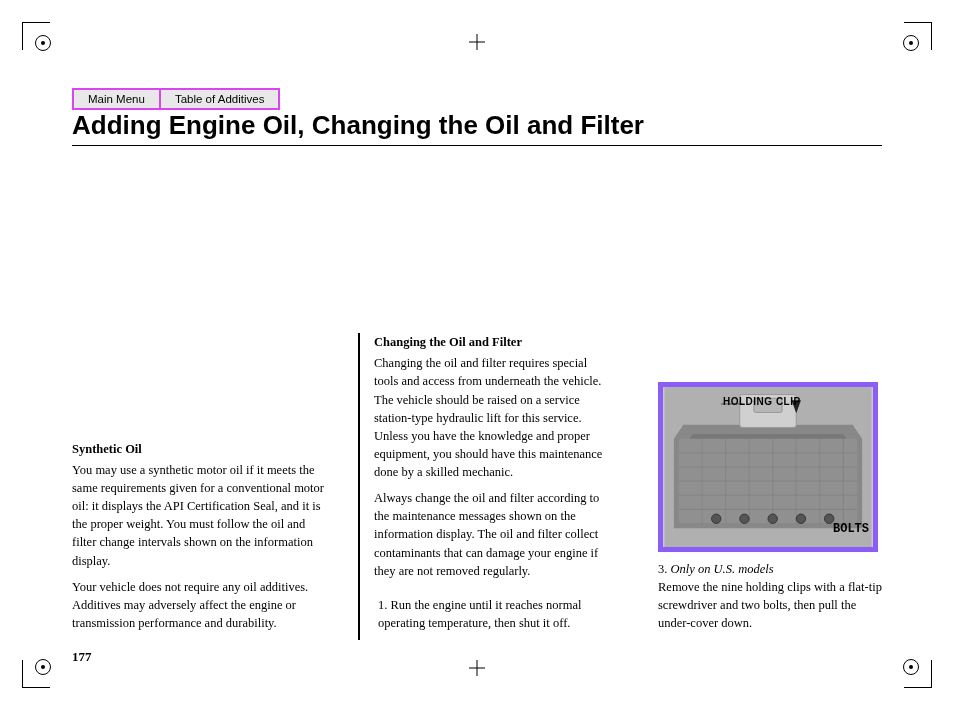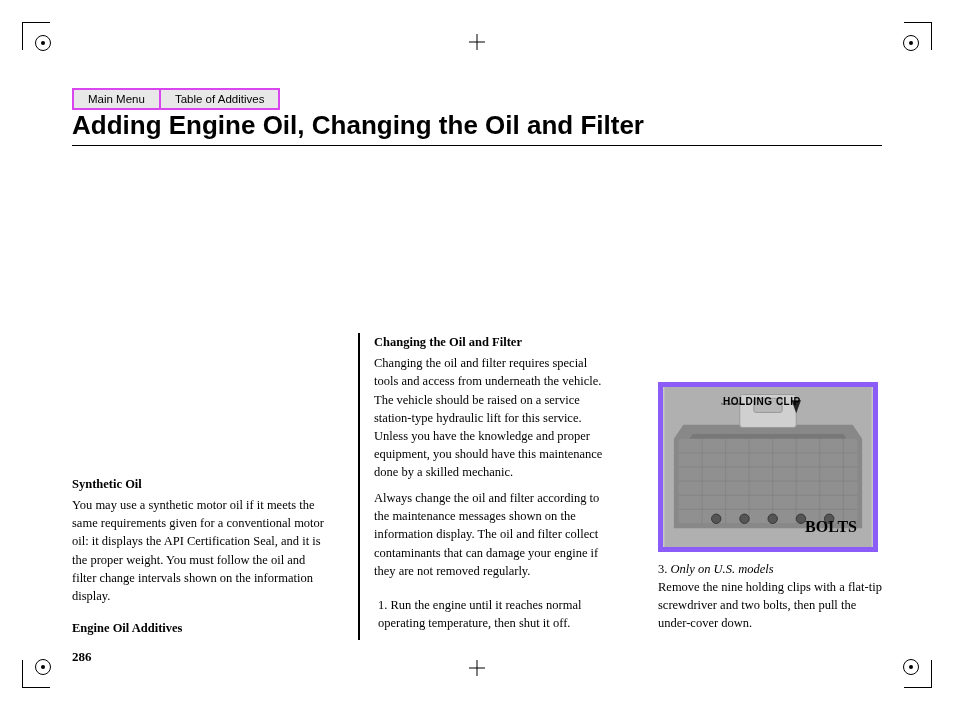--- a/index.html
+++ b/index.html
@@ -198,24 +198,24 @@
       left: 60px;
       font-size: 10px;
       font-weight: bold;
       font-family: Arial, sans-serif;
       letter-spacing: 0.5px;
     }
 
     .diagram-label-bolts {
       position: absolute;
       bottom: 8px;
-      right: 16px;
-      font-size: 16px;
-      font-weight: bold;
-      font-family: Liberation Serif, serif;
+      right: 4px;
+      font-size: 12px;
+      font-weight: bold;
+      font-family: Liberation Mono, monospace;
     }
 
     
     .engine-svg {
       position: absolute;
       top: 0; left: 0;
       width: 100%; height: 100%;
     }
 
     
@@ -254,21 +254,21 @@
 
   <div class="page-title-area">
     <div class="page-title">Adding Engine Oil, Changing the Oil and Filter</div>
   </div>
 
   <div class="content-area">
 
     <div class="col-left">
       <div class="section-title">Synthetic Oil</div>
       <p>You may use a synthetic motor oil if it meets the same requirements given for a conventional motor oil: it displays the API Certification Seal, and it is the proper weight. You must follow the oil and filter change intervals shown on the information display.</p>
-      <div class="section-title">Engine Oil Additives</div>
+      <p>Your vehicle does not require any oil additives. Additives may adversely affect the engine or transmission performance and durability.</p>
     </div>
 
     <div class="col-mid">
       <div class="section-title">Changing the Oil and Filter</div>
       <p>Changing the oil and filter requires special tools and access from underneath the vehicle. The vehicle should be raised on a service station-type hydraulic lift for this service. Unless you have the knowledge and proper equipment, you should have this maintenance done by a skilled mechanic.</p>
       <p>Always change the oil and filter according to the maintenance messages shown on the information display. The oil and filter collect contaminants that can damage your engine if they are not removed regularly.</p>
       <div class="list-item">1. Run the engine until it reaches normal operating temperature, then shut it off.</div>
     </div>
 
     <div class="col-right">
@@ -317,14 +317,14 @@
       <div>
         <p>
           3.&nbsp;<span class="italic">Only on U.S. models</span>
           <br>
           <span>Remove the nine holding clips with a flat-tip screwdriver and two bolts, then pull the under-cover down.</span>
         </p>
       </div>
     </div>
   </div>
 
-  <div class="page-number">286</div>
+  <div class="page-number">177</div>
 </div>
 
 </body></html>

